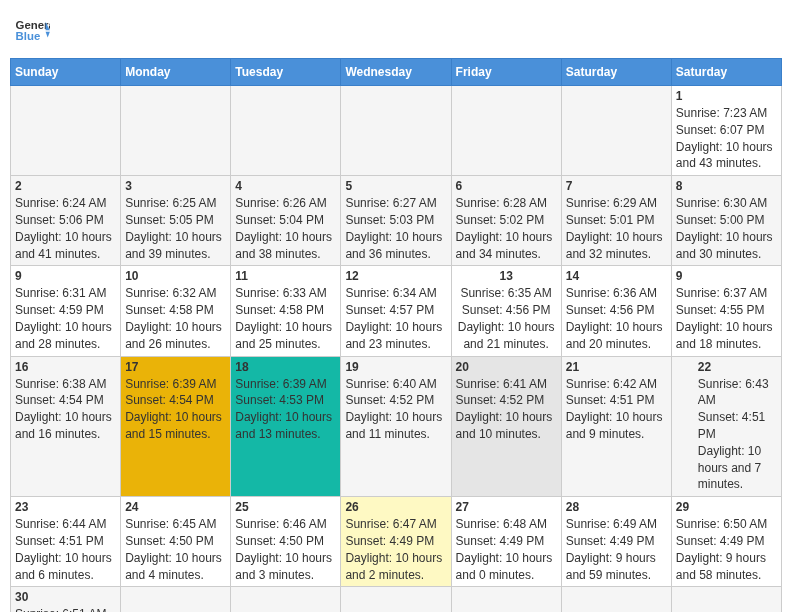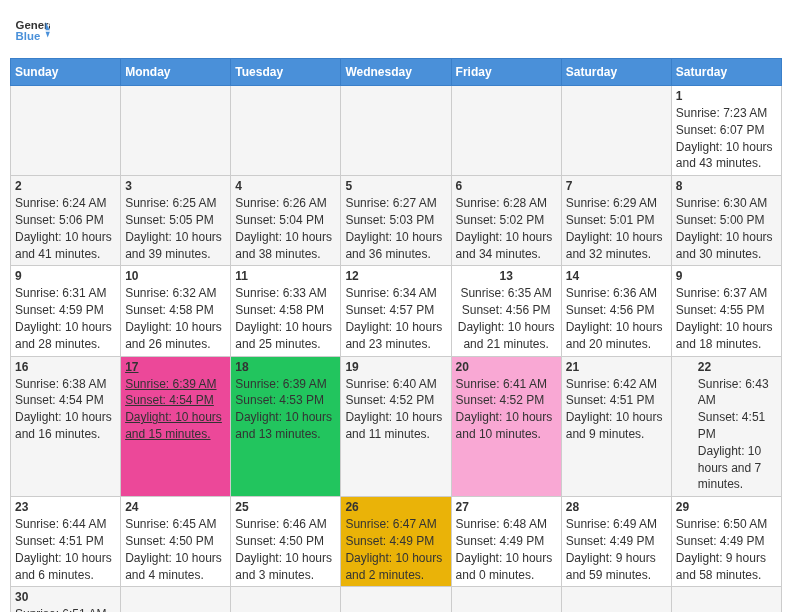--- a/index.html
+++ b/index.html
@@ -190,33 +190,33 @@
         <td style="background: rgb(255, 255, 255);">
           <div class="day-number">9</div>
           <div class="day-info">Sunrise: 6:37 AM<br>Sunset: 4:55 PM<br>Daylight: 10 hours and 18 minutes.</div>
         </td>
       </tr>
       <tr>
         <td style="background: rgb(245, 245, 245);">
           <div class="day-number">16</div>
           <div class="day-info">Sunrise: 6:38 AM<br>Sunset: 4:54 PM<br>Daylight: 10 hours and 16 minutes.</div>
         </td>
-        <td style="background: #ec4899; text-decoration: underline;">
+        <td style="background: #eab308;">
           <div class="day-number">17</div>
           <div class="day-info">Sunrise: 6:39 AM<br>Sunset: 4:54 PM<br>Daylight: 10 hours and 15 minutes.</div>
         </td>
-        <td style="background: #22c55e;">
+        <td style="background: #14b8a6;">
           <div class="day-number">18</div>
           <div class="day-info">Sunrise: 6:39 AM<br>Sunset: 4:53 PM<br>Daylight: 10 hours and 13 minutes.</div>
         </td>
         <td style="background: rgb(245, 245, 245);">
           <div class="day-number">19</div>
           <div class="day-info">Sunrise: 6:40 AM<br>Sunset: 4:52 PM<br>Daylight: 10 hours and 11 minutes.</div>
         </td>
-        <td style="background: #f9a8d4;">
+        <td style="background: #e5e5e5;">
           <div class="day-number">20</div>
           <div class="day-info">Sunrise: 6:41 AM<br>Sunset: 4:52 PM<br>Daylight: 10 hours and 10 minutes.</div>
         </td>
         <td style="background: rgb(245, 245, 245);">
           <div class="day-number">21</div>
           <div class="day-info">Sunrise: 6:42 AM<br>Sunset: 4:51 PM<br>Daylight: 10 hours and 9 minutes.</div>
         </td>
         <td style="background: rgb(245, 245, 245); padding-left: 26px;">
           <div class="day-number">22</div>
           <div class="day-info">Sunrise: 6:43 AM<br>Sunset: 4:51 PM<br>Daylight: 10 hours and 7 minutes.</div>
@@ -228,21 +228,21 @@
           <div class="day-info">Sunrise: 6:44 AM<br>Sunset: 4:51 PM<br>Daylight: 10 hours and 6 minutes.</div>
         </td>
         <td style="background: rgb(255, 255, 255);">
           <div class="day-number">24</div>
           <div class="day-info">Sunrise: 6:45 AM<br>Sunset: 4:50 PM<br>Daylight: 10 hours and 4 minutes.</div>
         </td>
         <td style="background: rgb(255, 255, 255);">
           <div class="day-number">25</div>
           <div class="day-info">Sunrise: 6:46 AM<br>Sunset: 4:50 PM<br>Daylight: 10 hours and 3 minutes.</div>
         </td>
-        <td style="background: #eab308;">
+        <td style="background: #fef9c3;">
           <div class="day-number">26</div>
           <div class="day-info">Sunrise: 6:47 AM<br>Sunset: 4:49 PM<br>Daylight: 10 hours and 2 minutes.</div>
         </td>
         <td style="background: rgb(255, 255, 255);">
           <div class="day-number">27</div>
           <div class="day-info">Sunrise: 6:48 AM<br>Sunset: 4:49 PM<br>Daylight: 10 hours and 0 minutes.</div>
         </td>
         <td style="background: rgb(255, 255, 255);">
           <div class="day-number">28</div>
           <div class="day-info">Sunrise: 6:49 AM<br>Sunset: 4:49 PM<br>Daylight: 9 hours and 59 minutes.</div>

